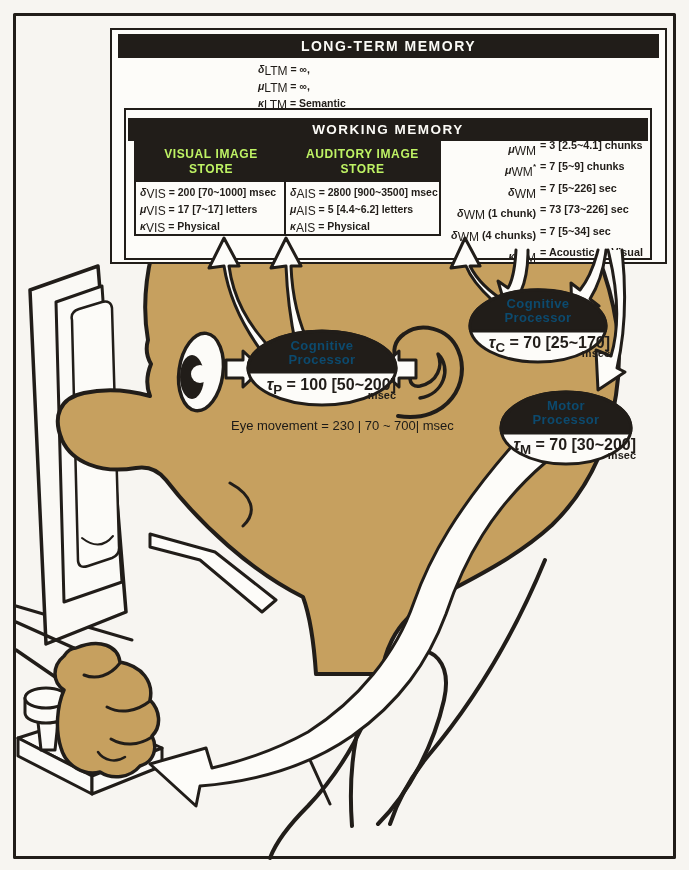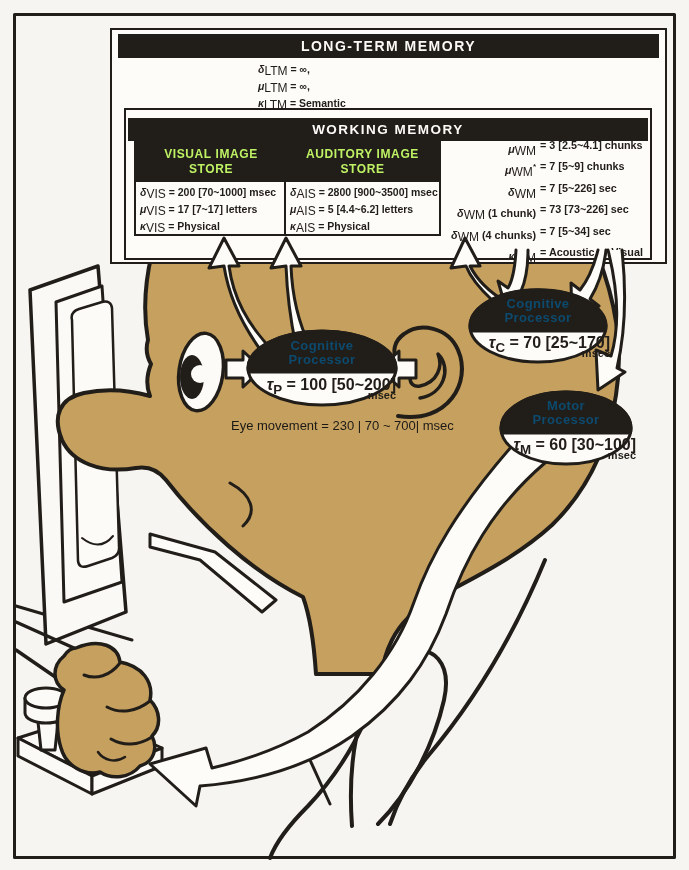--- a/index.html
+++ b/index.html
@@ -264,19 +264,19 @@
   <div class="proc-eq" style="left:466px;top:334px;width:144px">
     <span class="sym">τ</span><sub>C</sub><span> =  70  [25~170]</span>
   </div>
   <div class="proc-unit" style="left:466px;top:347px;width:144px">msec</div>
 
   <div class="proc-name" style="left:496px;top:399px;width:140px">
     <div>Motor</div>
     <div>Processor</div>
   </div>
   <div class="proc-eq" style="left:496px;top:436px;width:140px">
-    <span class="sym">τ</span><sub>M</sub><span> =  60  [30~100]</span>
+    <span class="sym">τ</span><sub>M</sub><span> =  70  [30~200]</span>
   </div>
   <div class="proc-unit" style="left:496px;top:449px;width:140px">msec</div>
 
   <div class="eye-note">Eye movement = 230 | 70 ~ 700| msec</div>
 
 </div>
 
 </body></html>

